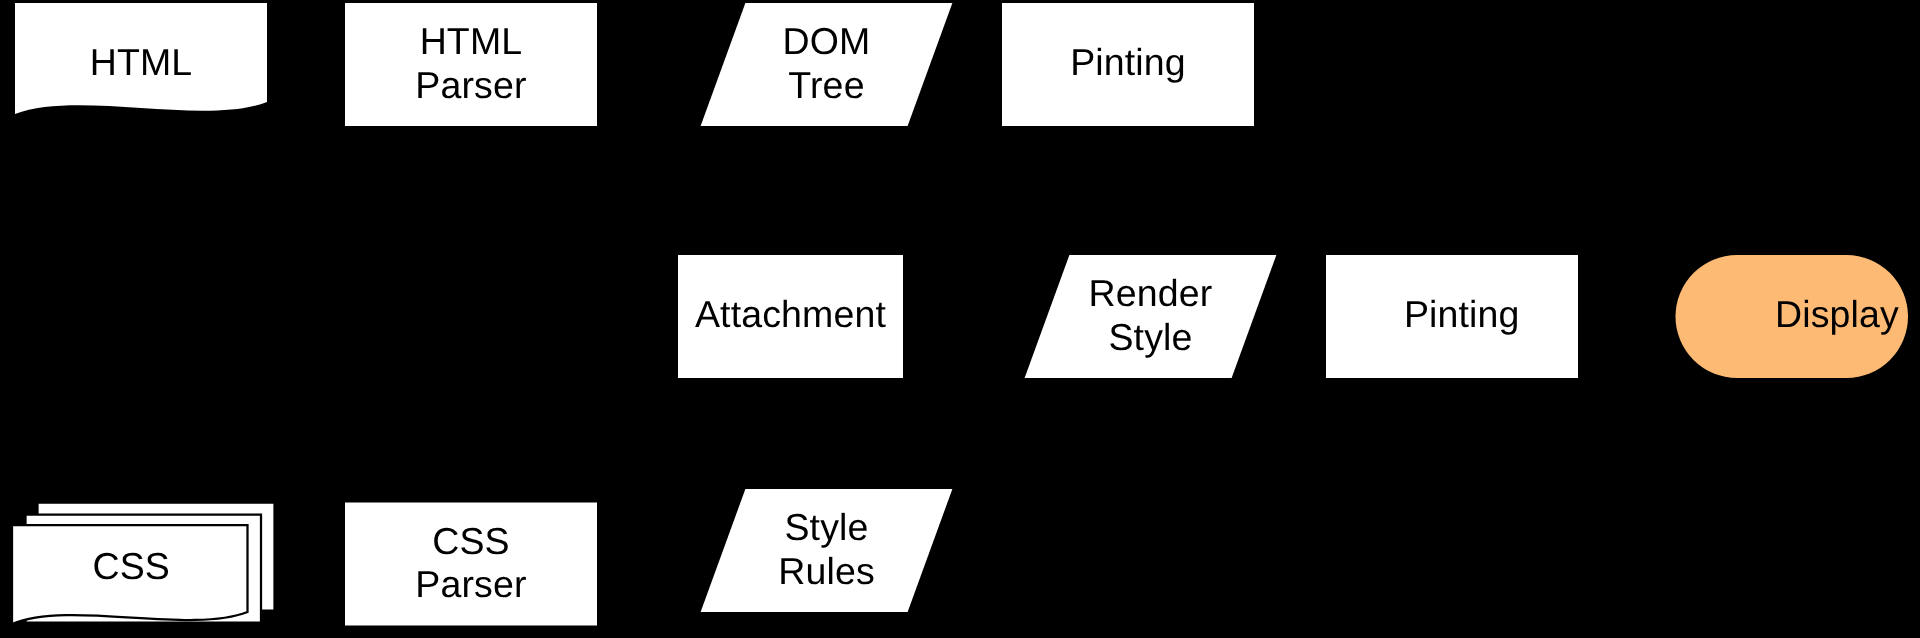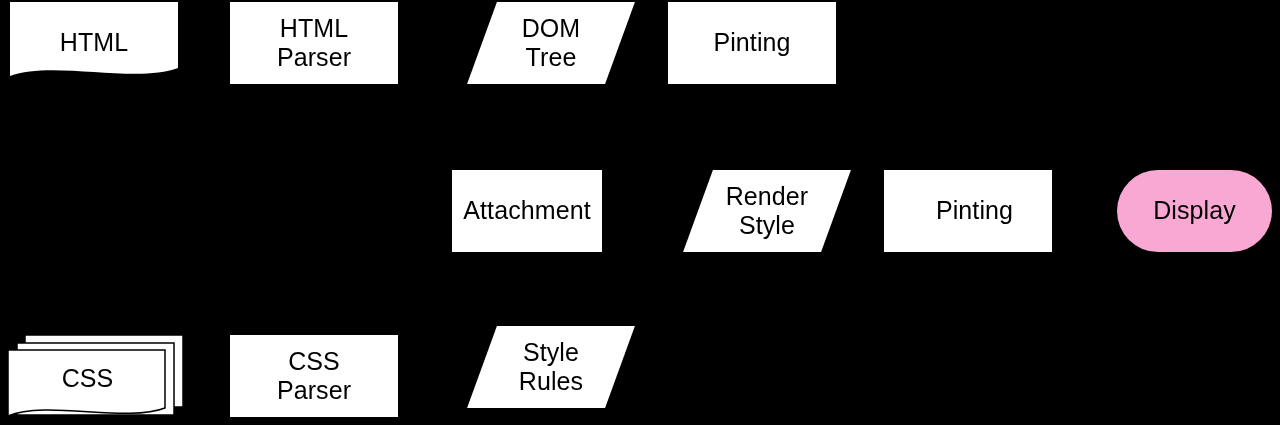--- a/index.html
+++ b/index.html
@@ -39,22 +39,23 @@
     white-space: pre-line;
   }
 
   
   .shape-rect {
     background: #ffffff;
   }
 
   
   .shape-stadium {
-    background: #f9a8d4;
+    background: #fdba74;
     border-radius: 44px;
+    justify-content: flex-end;
   }
 
   
   .shape-parallelogram {
     background: transparent;
   }
   .shape-parallelogram .skew-fill {
     position: absolute;
     left: 0;
     top: 0;

